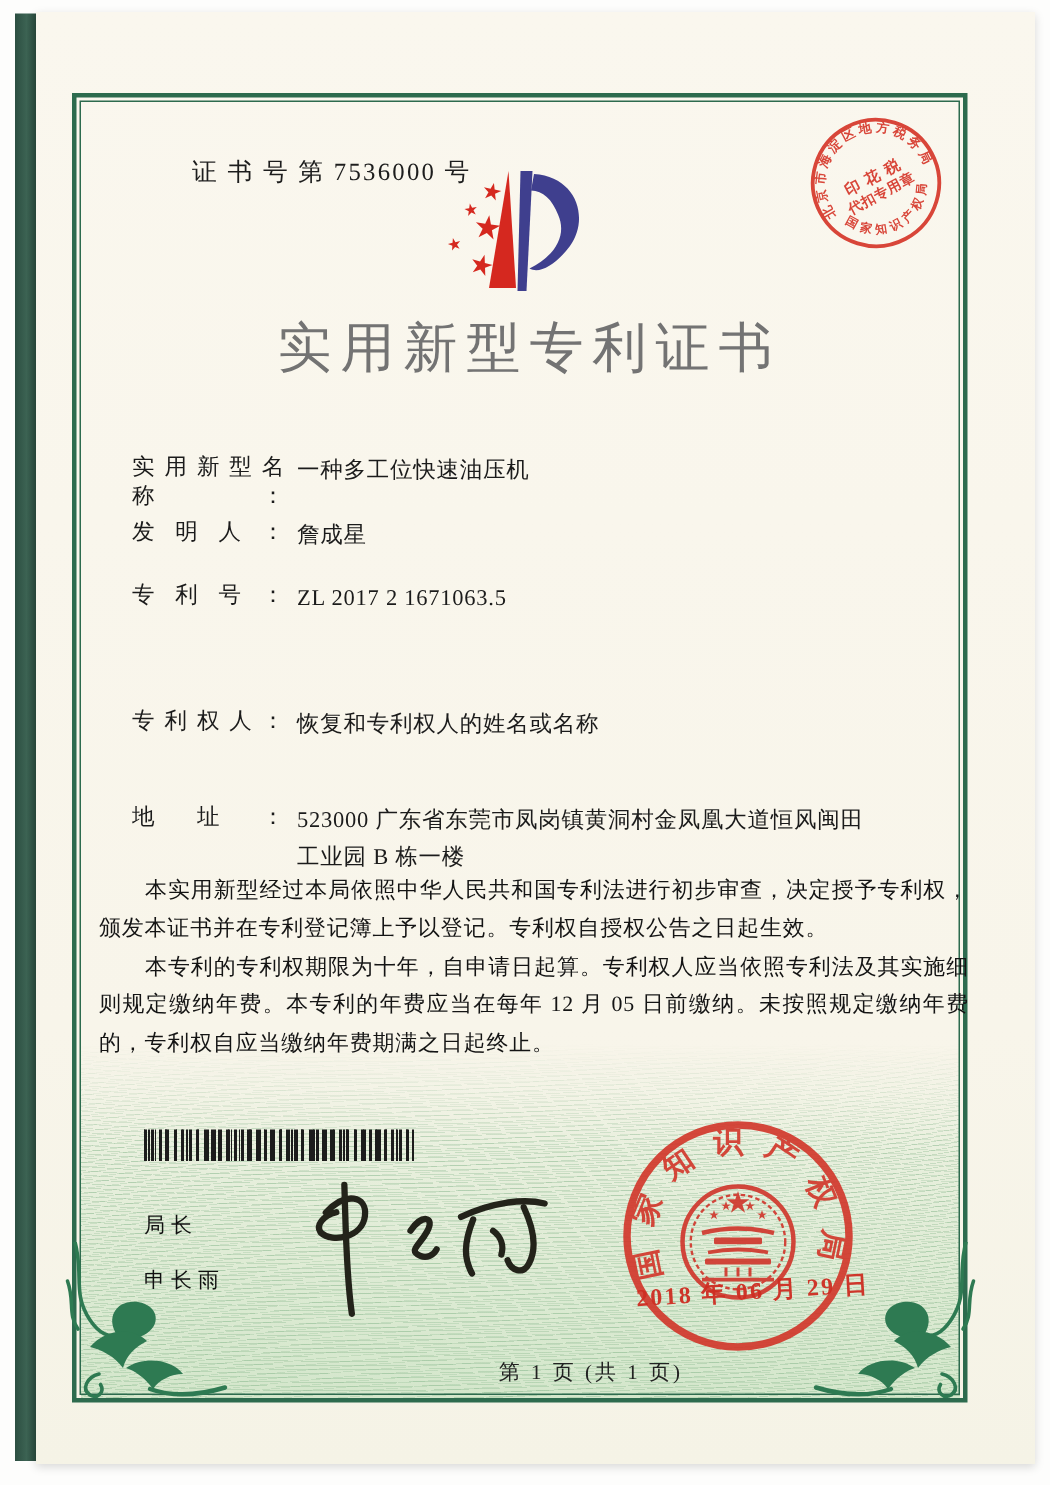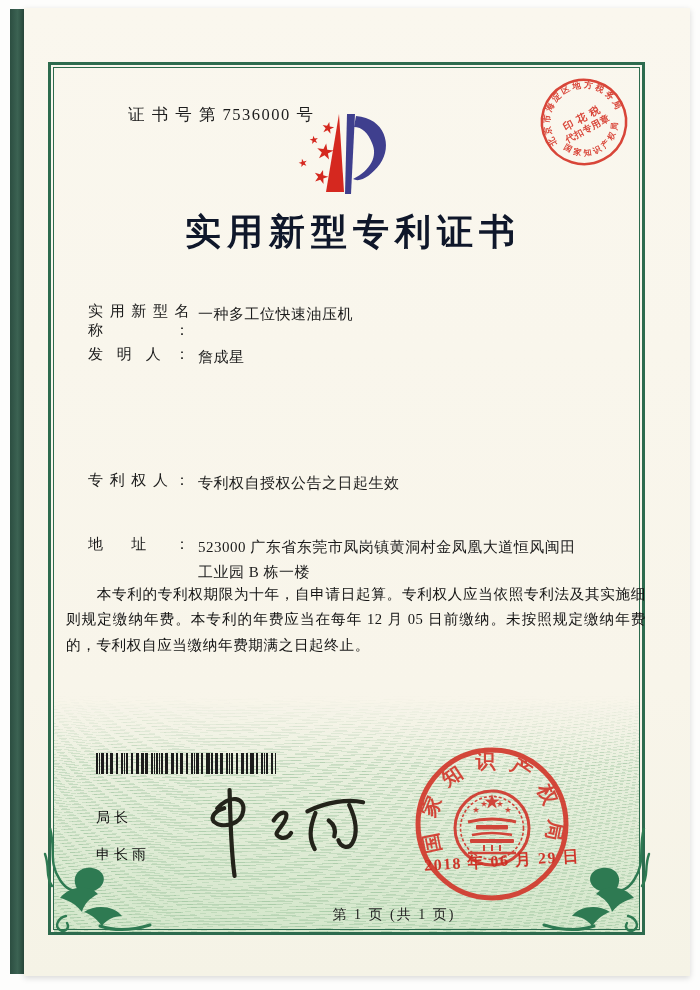--- a/index.html
+++ b/index.html
@@ -23,21 +23,21 @@
       repeating-radial-gradient(1600px 900px at 70% 1100px, rgba(118,172,126,.22) 0 1px, rgba(0,0,0,0) 1px 6px),
       linear-gradient(180deg, rgba(224,240,218,.25), rgba(205,228,198,.85));
     -webkit-mask-image:linear-gradient(180deg,transparent 0,#000 70px);
     mask-image:linear-gradient(180deg,transparent 0,#000 70px);}
   .flourish{position:absolute;width:112px;height:112px;}
   .flourish.bl{left:40px;top:828px;}
   .flourish.br{left:542px;top:828px;transform:scaleX(-1);}
   .cert-no{position:absolute;left:88px;top:104px;font-size:16.5px;letter-spacing:1.5px;color:#1d1d1d;margin-left:40px;}
   .logo{position:absolute;left:284px;top:106px;}
   .title{position:absolute;left:0;top:208px;width:100%;text-align:center;
-    font-size:36px;font-weight:700;letter-spacing:6px;padding-left:6px;box-sizing:border-box;color:#0f172a;}
+    font-size:36px;font-weight:400;letter-spacing:6px;padding-left:6px;box-sizing:border-box;color:#737373;}
   .row{position:absolute;left:88px;width:560px;font-size:15px;color:#1b1b1b;letter-spacing:.5px;}
   .r1{top:302px}.r2{top:345px}.r3{top:387px}.r4{top:429px}.r5{top:471px}.r6{top:535px}.r7{top:559px}
   .flabel{display:inline-block;width:102px;text-align:justify;text-align-last:justify;vertical-align:top;}
   .fvalue{display:inline-block;margin-left:8px;vertical-align:top;white-space:pre-line;max-width:452px;line-height:25px;}
   .grant-right{position:absolute;left:274px;top:0;}
   .paras{position:absolute;left:66px;top:582px;width:580px;}
   .paras p{margin:0;text-indent:2.1em;font-size:14.6px;line-height:25.4px;text-align:justify;
     letter-spacing:.6px;color:#141414;}
   .barcode{position:absolute;left:96px;top:753px;width:180px;height:21px;
     background-image:
@@ -125,29 +125,33 @@
   </svg>
 
   <div class="title">实用新型专利证书</div>
 
   <div class="row r2">
     <span class="flabel">发明人：</span><span class="fvalue">詹成星</span>
   </div>
   <div class="row r1">
     <span class="flabel">实用新型名称：</span><span class="fvalue">一种多工位快速油压机</span>
   </div>
+  <div class="row r3">
+    <span class="flabel">专利号：</span><span class="fvalue">ZL 2017 2 1671063.5</span>
+  </div>
   <div class="row r5">
-    <span class="flabel">专利权人：</span><span class="fvalue">专利权自授权公告之日起生效</span>
+    <span class="flabel">专利权人：</span><span class="fvalue">恢复和专利权人的姓名或名称</span>
   </div>
   <div class="row r6">
     <span class="flabel">地址：</span><span class="fvalue">523000 广东省东莞市凤岗镇黄洞村金凤凰大道恒风闽田
 工业园 B 栋一楼</span>
   </div>
 
   <div class="paras">
+    <p>本实用新型经过本局依照中华人民共和国专利法进行初步审查，决定授予专利权，颁发本证书并在专利登记簿上予以登记。专利权自授权公告之日起生效。</p>
     <p>本专利的专利权期限为十年，自申请日起算。专利权人应当依照专利法及其实施细则规定缴纳年费。本专利的年费应当在每年 12 月 05 日前缴纳。未按照规定缴纳年费的，专利权自应当缴纳年费期满之日起终止。</p>
   </div>
 
   <div class="barcode"></div>
 
   <div class="director">
     <div>局长</div>
     <div>申长雨</div>
   </div>
 

